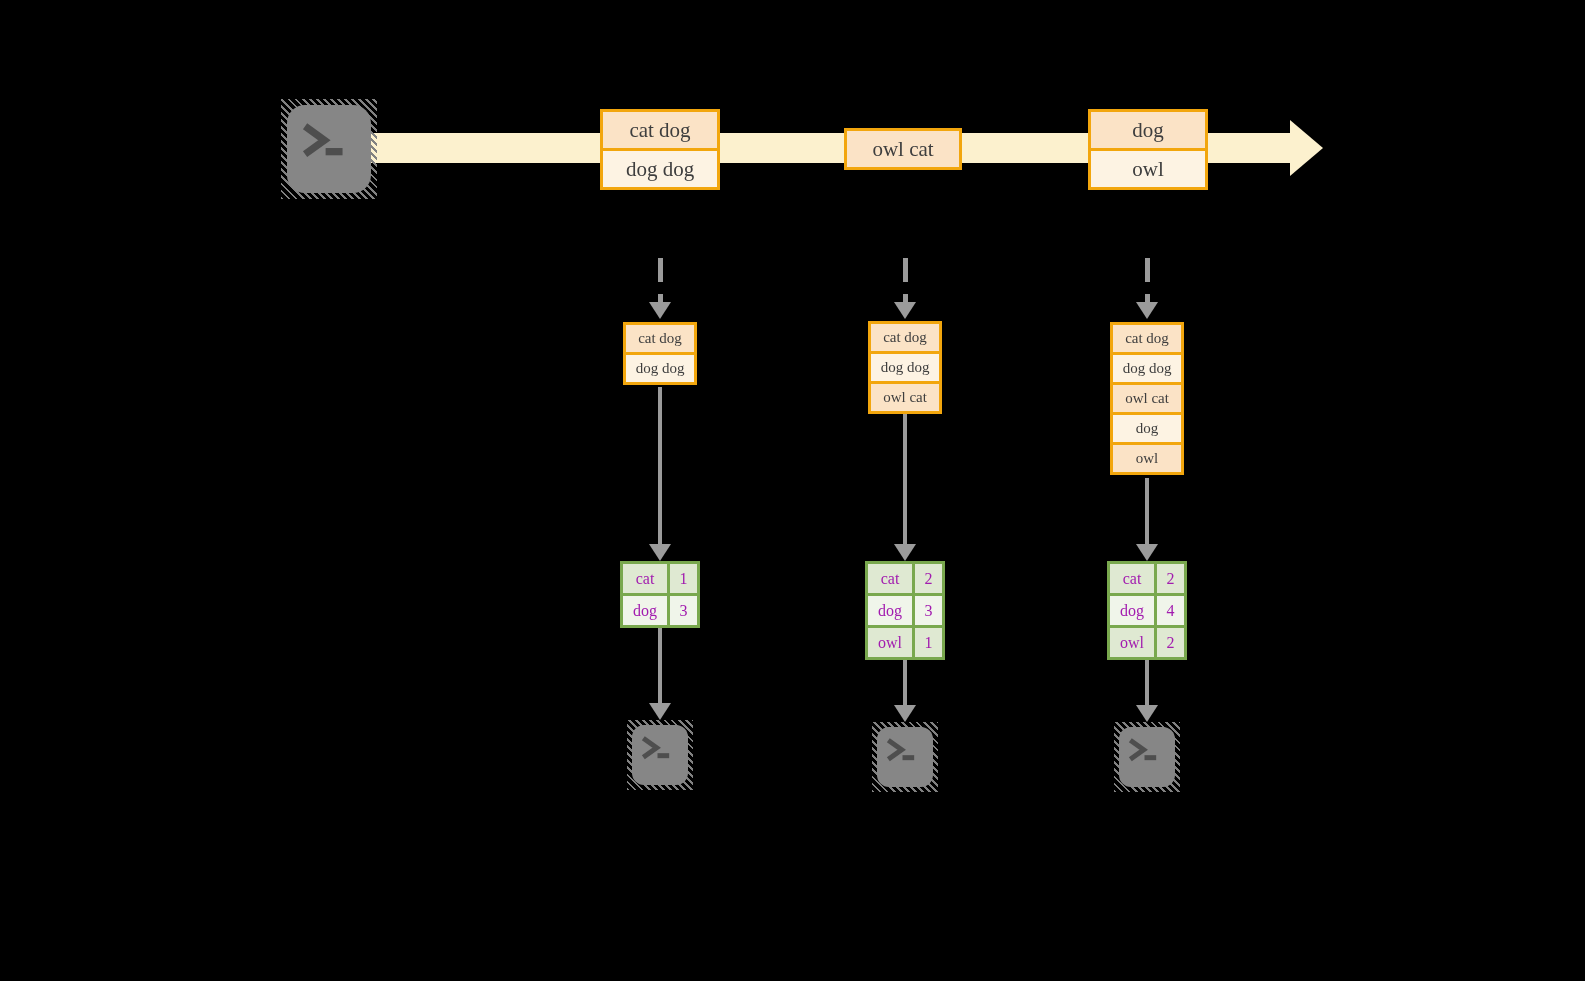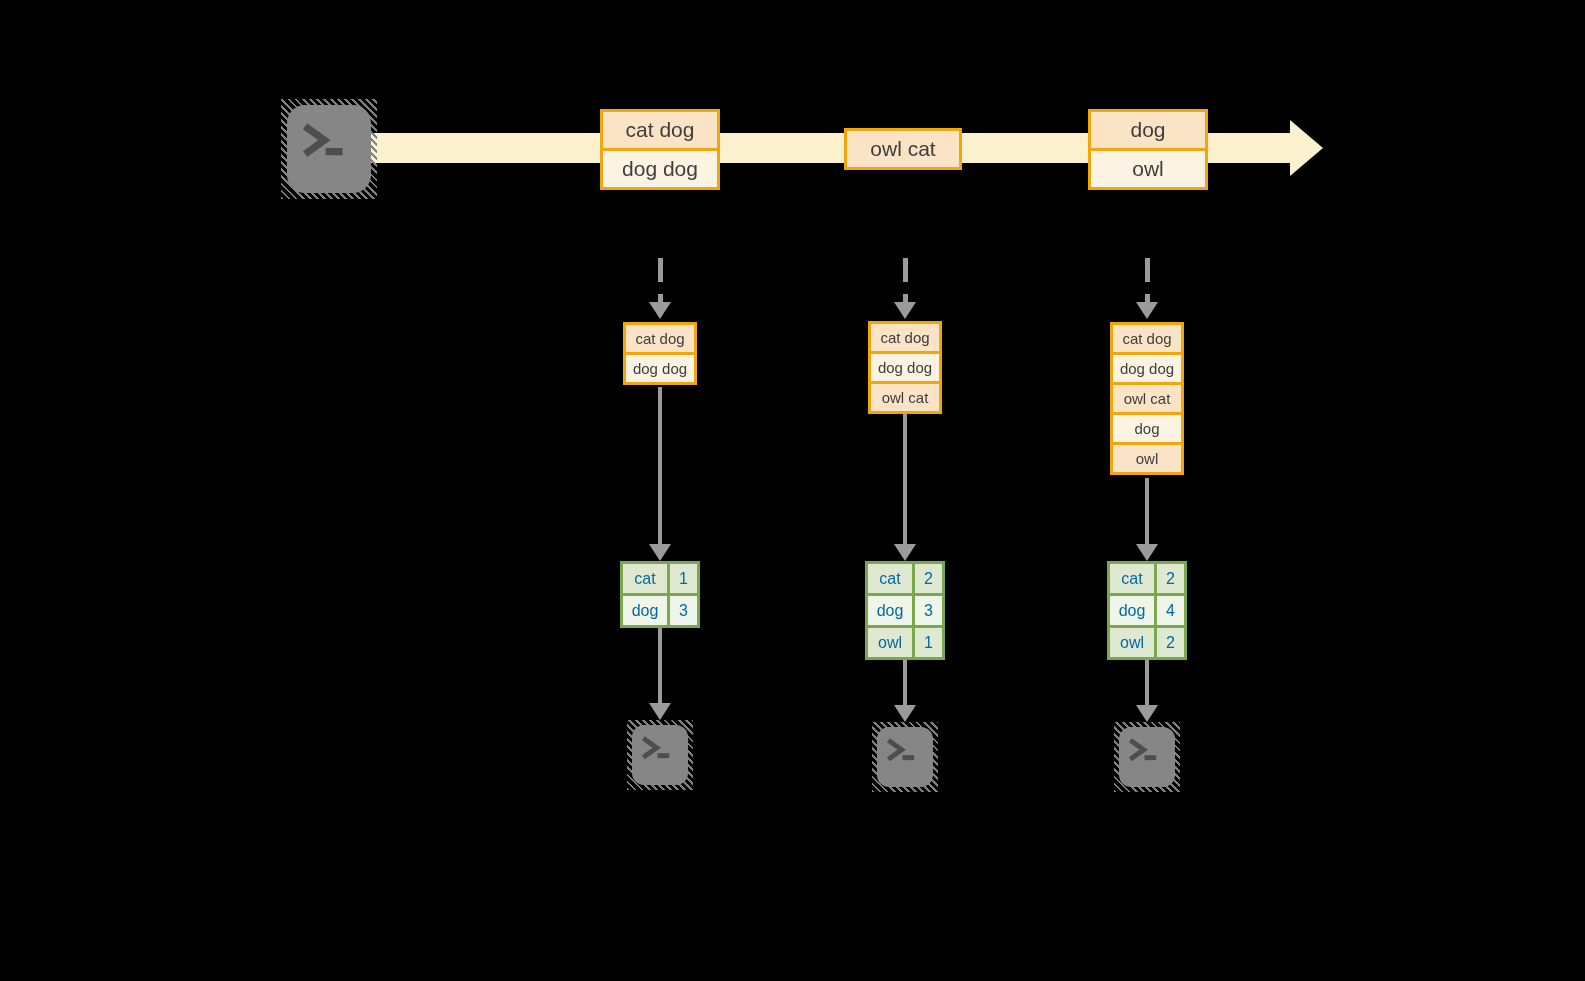--- a/index.html
+++ b/index.html
@@ -1,18 +1,18 @@
 <!DOCTYPE html>
 <html><head>
 <meta charset="utf-8">
 <style>
   html,body{margin:0;padding:0;background:#000;}
   .canvas{
     position:relative;width:1585px;height:981px;background:#000;overflow:hidden;
-    font-family:Liberation Sans, sans-serif;
+    font-family:Liberation Serif, serif;
   }
   
   .stream-band{position:absolute;left:368px;top:133px;width:922px;height:30px;background:#fcf1ce;z-index:1;}
   .stream-head{position:absolute;left:1290px;top:120px;width:0;height:0;z-index:1;
     border-top:28px solid transparent;border-bottom:28px solid transparent;border-left:33px solid #fcf1ce;}
   
   .obox{position:absolute;background:#f2a60d;padding:3px;display:flex;flex-direction:column;gap:3px;box-sizing:border-box;}
   .obox .ocell{text-align:center;color:#3e3e3e;}
   .obox .ocell:nth-child(odd){background:#fbe3c6;}
   .obox .ocell:nth-child(even){background:#fdf3e3;}
@@ -24,21 +24,21 @@
   #evt2{left:844px;top:128px;width:118px;}
   #evt3{left:1088px;top:109px;width:120px;}
   #acc1{left:623px;top:322px;width:74px;}
   #acc2{left:868px;top:321px;width:74px;}
   #acc3{left:1110px;top:322px;width:74px;}
   
   .query-band{position:absolute;left:695px;top:462px;width:415px;height:44px;background:#ffffff;z-index:3;
     text-align:center;line-height:44px;font-size:30px;font-weight:300;color:#151515;letter-spacing:.5px;}
   
   .gtable{position:absolute;background:#79a84e;padding:3px;display:grid;grid-template-columns:44px 27px;gap:3px;z-index:4;}
-  .gcell{height:29px;line-height:29px;text-align:center;font-size:16px;color:#0369a1;}
+  .gcell{height:29px;line-height:29px;text-align:center;font-size:16px;color:#a21caf;}
   .gtable .gcell:nth-child(4n+1),.gtable .gcell:nth-child(4n+2){background:#dfe9d2;}
   .gtable .gcell:nth-child(4n+3),.gtable .gcell:nth-child(4n+4){background:#f0f5ea;}
   #res1{left:620px;top:561px;}
   #res2{left:865px;top:561px;}
   #res3{left:1107px;top:561px;}
   
   .vline{position:absolute;width:4px;background:#9b9b9b;z-index:5;}
   .vdash{position:absolute;width:5px;z-index:5;
     background:repeating-linear-gradient(to bottom,#9b9b9b 0 24px,transparent 24px 36px);}
   .ahead{position:absolute;width:0;height:0;z-index:5;

